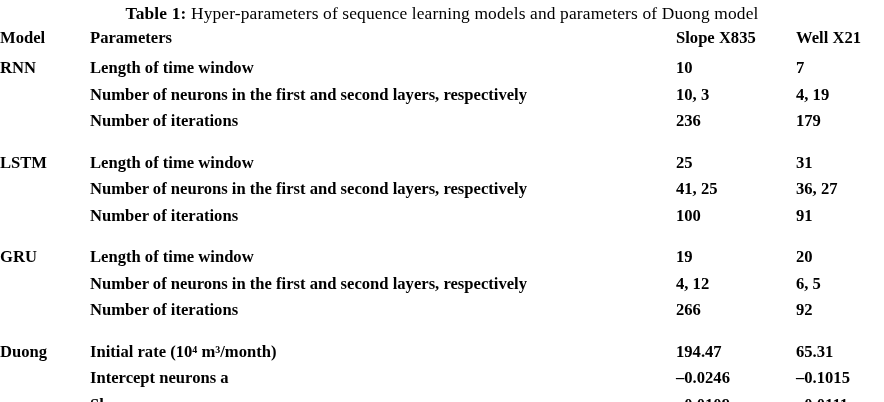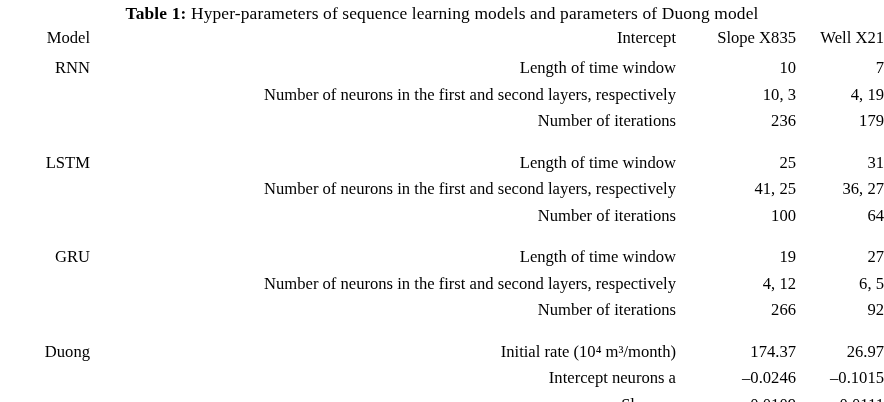--- a/index.html
+++ b/index.html
@@ -54,22 +54,22 @@
   table.tbl col.c-model   { width: 90px; }
   table.tbl col.c-param   { width: 586px; }
   table.tbl col.c-v1      { width: 120px; }
   table.tbl col.c-v2      { width: 88px; }
 
   table.tbl td, table.tbl th {
     padding: 0;
     margin: 0;
     border: 0;
     vertical-align: top;
-    font-weight: normal;
-    text-align: right;
+    font-weight: bold;
+    text-align: left;
   }
 
   
   .rule-top    { border-top: 2px solid #b4b4b4; }
   .rule-head   { border-top: 2px solid #b4b4b4; }
   .rule-sect   { border-top: 2px solid #b4b4b4; }
 
   tr.data-row > td {
     height: 26.5px;
     line-height: 26.5px;
@@ -104,21 +104,21 @@
   <table class="tbl">
     <colgroup>
       <col class="c-model">
       <col class="c-param">
       <col class="c-v1">
       <col class="c-v2">
     </colgroup>
     <thead>
       <tr class="head-row">
         <th class="model-h rule-top">Model</th>
-        <th class="param-h rule-top">Intercept</th>
+        <th class="param-h rule-top">Parameters</th>
         <th class="rule-top">Slope X835</th>
         <th class="rule-top">Well X21</th>
       </tr>
     </thead>
     <tbody>
 
       <tr class="data-row first">
         <td class="model-cell rule-head" rowspan="3">RNN</td>
         <td class="param-cell rule-head">Length of time window</td>
         <td class="val-cell rule-head">10</td>
@@ -142,45 +142,45 @@
         <td class="val2-cell rule-sect">31</td>
       </tr>
       <tr class="data-row">
         <td class="param-cell">Number of neurons in the first and second layers, respectively</td>
         <td class="val-cell">41, 25</td>
         <td class="val2-cell">36, 27</td>
       </tr>
       <tr class="data-row last">
         <td class="param-cell">Number of iterations</td>
         <td class="val-cell">100</td>
-        <td class="val2-cell">64</td>
+        <td class="val2-cell">91</td>
       </tr>
 
       <tr class="data-row first">
         <td class="model-cell rule-sect" rowspan="3">GRU</td>
         <td class="param-cell rule-sect">Length of time window</td>
         <td class="val-cell rule-sect">19</td>
-        <td class="val2-cell rule-sect">27</td>
+        <td class="val2-cell rule-sect">20</td>
       </tr>
       <tr class="data-row">
         <td class="param-cell">Number of neurons in the first and second layers, respectively</td>
         <td class="val-cell">4, 12</td>
         <td class="val2-cell">6, 5</td>
       </tr>
       <tr class="data-row last">
         <td class="param-cell">Number of iterations</td>
         <td class="val-cell">266</td>
         <td class="val2-cell">92</td>
       </tr>
 
       <tr class="data-row first">
         <td class="model-cell rule-sect" rowspan="3">Duong</td>
         <td class="param-cell rule-sect">Initial rate (10⁴ m³/month)</td>
-        <td class="val-cell rule-sect">174.37</td>
-        <td class="val2-cell rule-sect">26.97</td>
+        <td class="val-cell rule-sect">194.47</td>
+        <td class="val2-cell rule-sect">65.31</td>
       </tr>
       <tr class="data-row">
         <td class="param-cell">Intercept neurons a</td>
         <td class="val-cell">–0.0246</td>
         <td class="val2-cell">–0.1015</td>
       </tr>
       <tr class="data-row last">
         <td class="param-cell">Slope m</td>
         <td class="val-cell">–0.0109</td>
         <td class="val2-cell">–0.0111</td>

